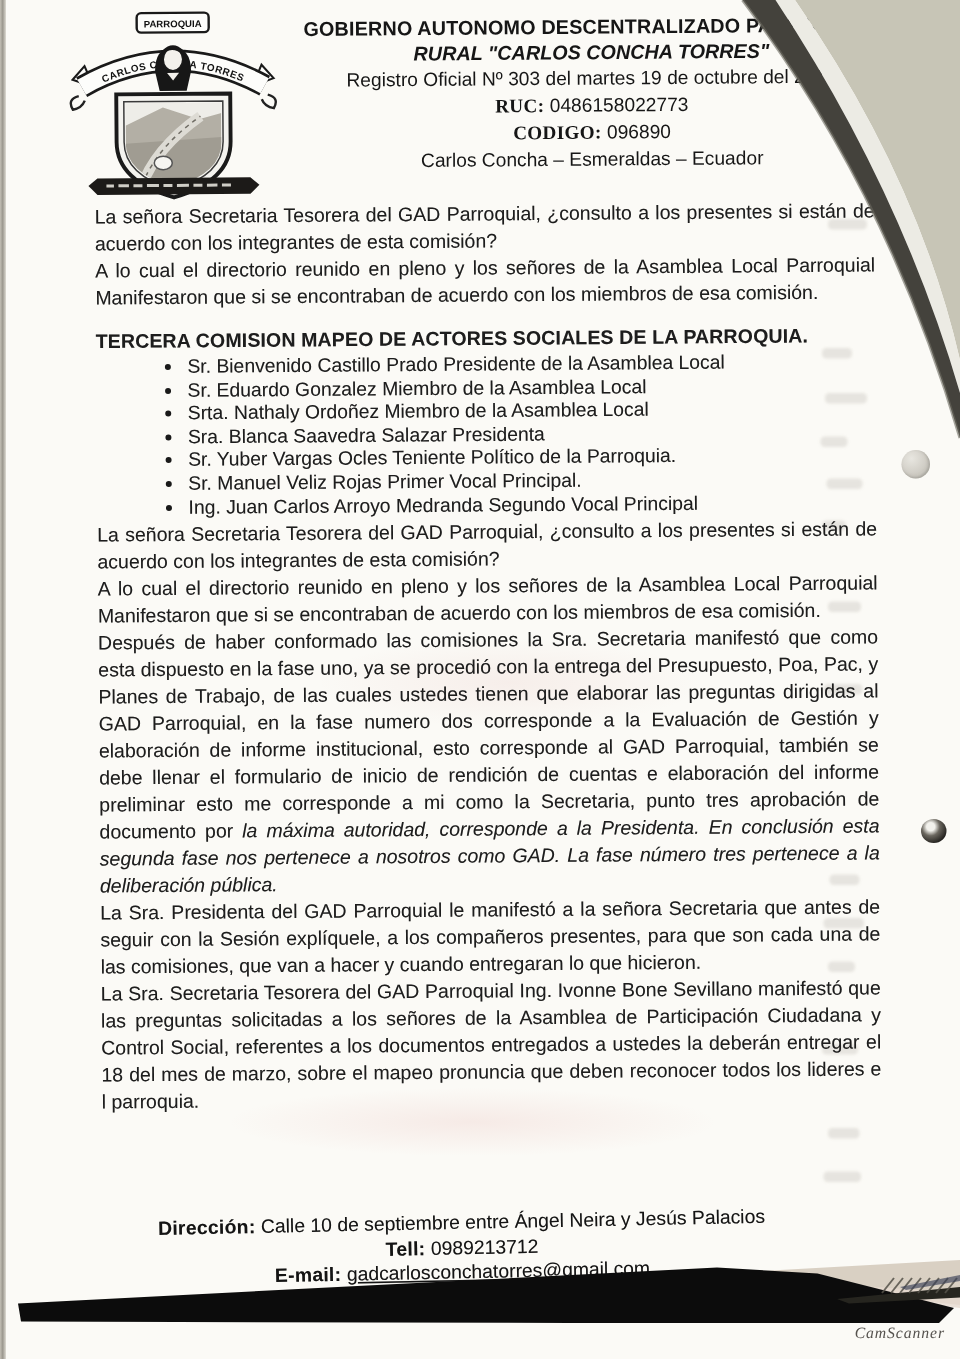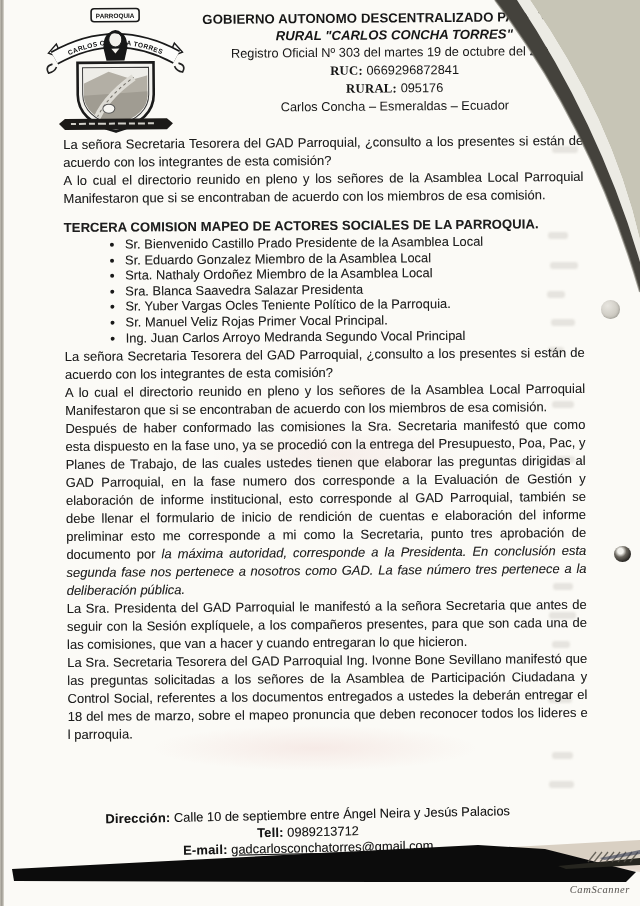--- a/index.html
+++ b/index.html
@@ -131,25 +131,25 @@
           </g>
         </g>
       </svg>
 
       <div class="head-text">
         <div class="ht1">GOBIERNO AUTONOMO DESCENTRALIZADO PARROQUIAL</div>
         <div class="ht2">RURAL "CARLOS CONCHA TORRES"</div>
         <div class="ht3">Registro Oficial Nº 303 del martes 19 de octubre del 2010</div>
         <div class="ht4">
           <b>RUC:</b>
-          <span>0669296872841</span>
+          <span>0486158022773</span>
         </div>
         <div class="ht4">
-          <b>RURAL:</b>
-          <span>095176</span>
+          <b>CODIGO:</b>
+          <span>096890</span>
         </div>
         <div class="ht5">Carlos Concha – Esmeraldas – Ecuador</div>
       </div>
     </div>
 
     <div class="content">
       <p>La señora Secretaria Tesorera del GAD Parroquial, ¿consulto a los presentes si están de acuerdo con los integrantes de esta comisión?</p>
       <p>A lo cual el directorio reunido en pleno y los señores de la Asamblea Local Parroquial Manifestaron que si se encontraban de acuerdo con los miembros de esa comisión.</p>
       <div class="spacer"></div>
       <p class="doc-heading">TERCERA COMISION MAPEO DE ACTORES SOCIALES DE LA PARROQUIA.</p>

